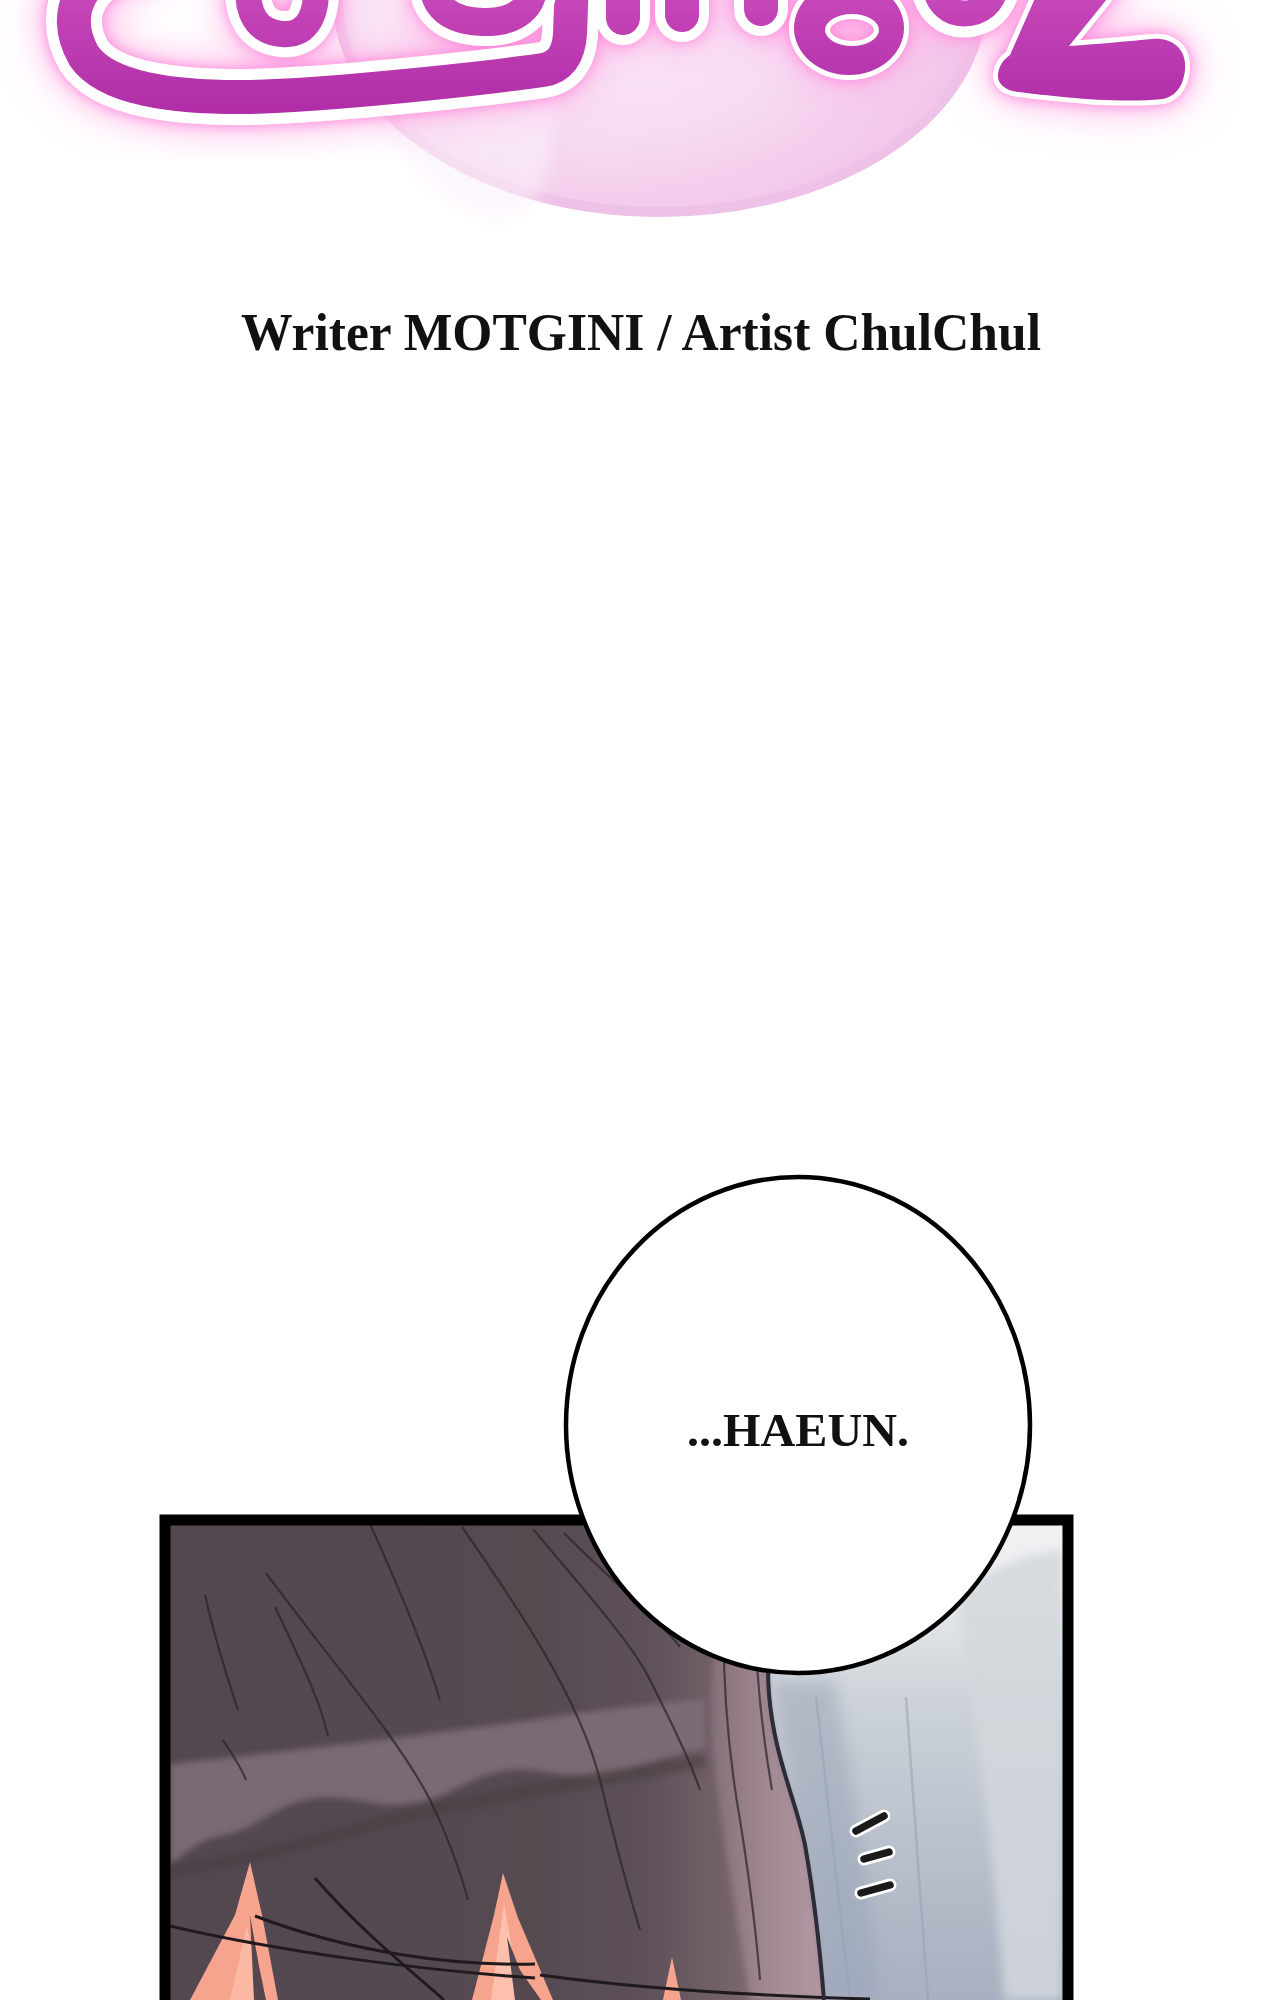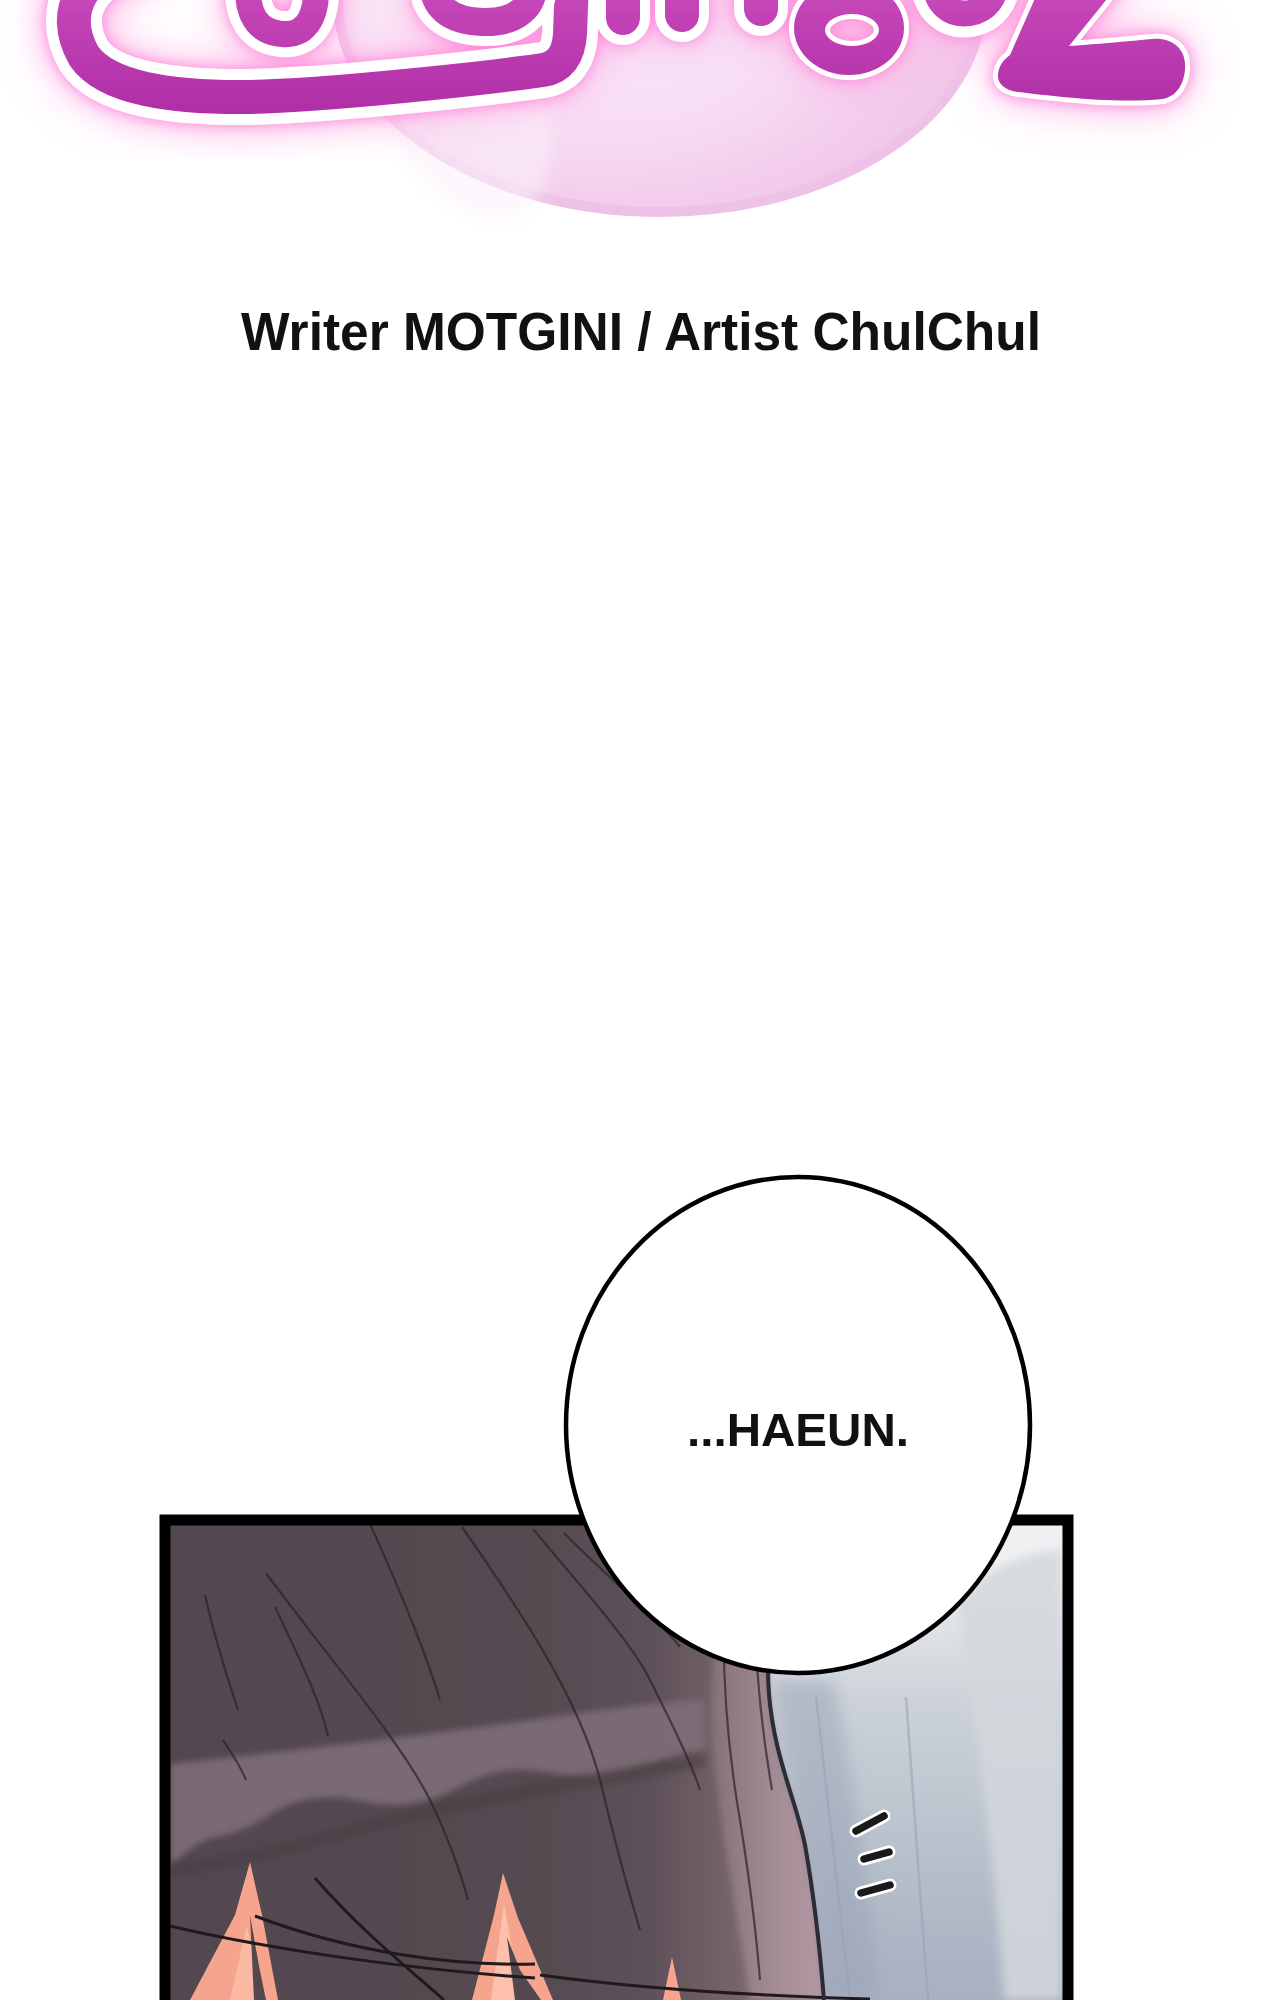--- a/index.html
+++ b/index.html
@@ -1,14 +1,14 @@
 <!DOCTYPE html>
 <html><head><meta charset="utf-8"><style>
 html,body{margin:0;padding:0;background:#fff;}
-#page{position:relative;width:1280px;height:2000px;background:#fff;overflow:hidden;font-family:Liberation Sans, sans-serif;}
+#page{position:relative;width:1280px;height:2000px;background:#fff;overflow:hidden;font-family:Liberation Serif, serif;}
 #page svg{position:absolute;top:0;left:0;display:block;}
 </style></head>
 <body>
 <div id="page">
 <svg width="1280" height="2000" viewBox="0 0 1280 2000">
 <defs>
 <linearGradient id="lg" x1="0" y1="-30" x2="0" y2="110" gradientUnits="userSpaceOnUse">
 <stop offset="0" stop-color="#cb4dbd"></stop>
           <stop offset="1" stop-color="#b02ea7"></stop>
 </linearGradient>

